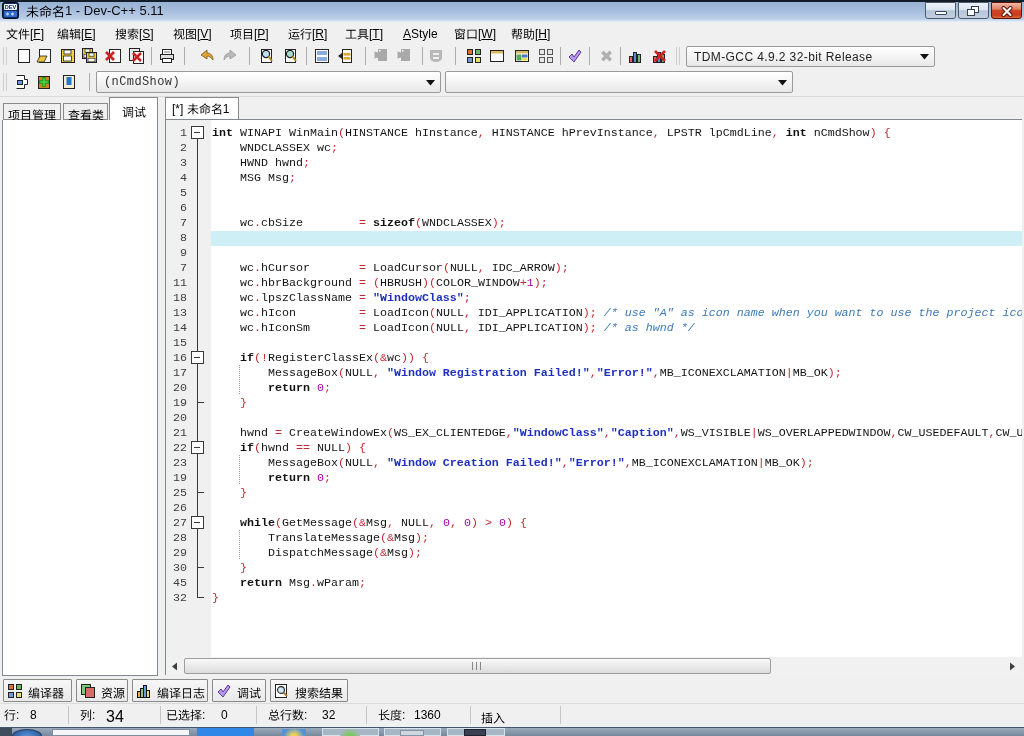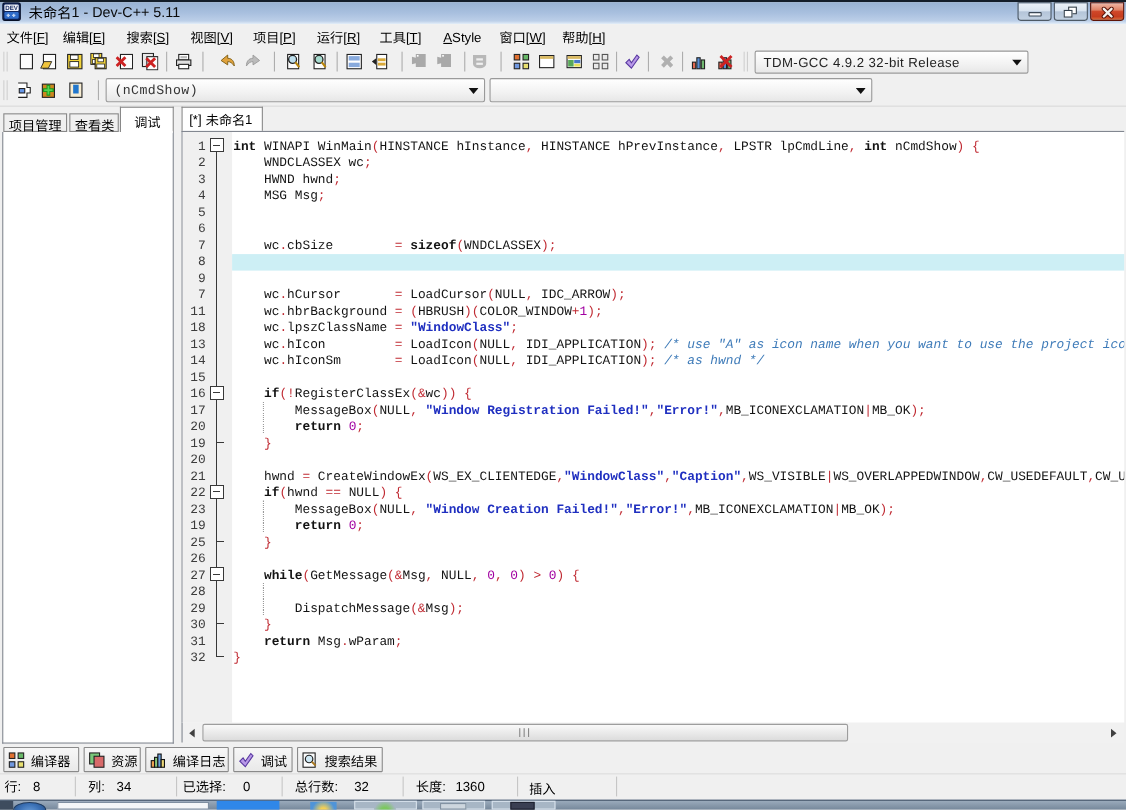--- a/index.html
+++ b/index.html
@@ -370,25 +370,26 @@
 <div class="ln" style="top:455px">23</div>
 <div class="cl" style="top:455px">        MessageBox<i class="s">(</i>NULL<i class="s">,</i> <i class="t">"Window Creation Failed!"</i><i class="s">,</i><i class="t">"Error!"</i><i class="s">,</i>MB_ICONEXCLAMATION<i class="s">|</i>MB_OK<i class="s">);</i></div>
 <div class="ln" style="top:470px">19</div>
 <div class="cl" style="top:470px">        <b>return</b> <i class="n">0</i><i class="s">;</i></div>
 <div class="ln" style="top:485px">25</div>
 <div class="cl" style="top:485px">    <i class="s">}</i></div>
 <div class="ln" style="top:500px">26</div>
 <div class="ln" style="top:515px">27</div>
 <div class="cl" style="top:515px">    <b>while</b><i class="s">(</i>GetMessage<i class="s">(&amp;</i>Msg<i class="s">,</i> NULL<i class="s">,</i> <i class="n">0</i><i class="s">,</i> <i class="n">0</i><i class="s">)</i> <i class="s">&gt;</i> <i class="n">0</i><i class="s">)</i> <i class="s">{</i></div>
 <div class="ln" style="top:530px">28</div>
+<div class="cl" style="top:530px">        TranslateMessage<i class="s">(&amp;</i>Msg<i class="s">);</i></div>
 <div class="ln" style="top:545px">29</div>
 <div class="cl" style="top:545px">        DispatchMessage<i class="s">(&amp;</i>Msg<i class="s">);</i></div>
 <div class="ln" style="top:560px">30</div>
 <div class="cl" style="top:560px">    <i class="s">}</i></div>
-<div class="ln" style="top:575px">31</div>
+<div class="ln" style="top:575px">45</div>
 <div class="cl" style="top:575px">    <b>return</b> Msg<i class="s">.</i>wParam<i class="s">;</i></div>
 <div class="ln" style="top:590px">32</div>
 <div class="cl" style="top:590px"><i class="s">}</i></div></div>
 </div>
 <svg class="abs" style="left:188px;top:0;width:22px;height:620px" viewBox="0 0 22 620">
     <g stroke="#383838" stroke-width="1" fill="none" shape-rendering="crispEdges">
       <line x1="9" y1="138" x2="9" y2="597"></line>
       <rect x="3" y="126" width="12" height="12" fill="#fff"></rect>
       <line x1="6" y1="132" x2="12" y2="132"></line>
       <rect x="3" y="351" width="12" height="12" fill="#fff"></rect>
@@ -480,21 +481,21 @@
       </svg></span>
   </div>
 <div class="abs" style="left:0;top:703px;width:1024px;height:24px;background:#f0f0f0;border-top:1px solid #dcdcdc;font-size:12px"></div>
 <span class="abs" style="left:4px;top:708px;font-size:12px"><svg width="12" height="12" viewBox="0 0 100 100" fill="#000" style="vertical-align:-2px;">
       <use href="#g884C" x="0"></use>
     </svg>:</span>
 <span class="abs" style="left:30px;top:708px;font-size:12px">8</span>
 <span class="abs" style="left:80px;top:708px;font-size:12px"><svg width="12" height="12" viewBox="0 0 100 100" fill="#000" style="vertical-align:-2px;">
       <use href="#g5217" x="0"></use>
     </svg>:</span>
-<span class="abs" style="left:106px;top:708px;font-size:12px">34</span>
+<span class="abs" style="left:106px;top:708px;font-size:16px">34</span>
 <span class="abs" style="left:166px;top:708px;font-size:12px"><svg width="36" height="12" viewBox="0 0 300 100" fill="#000" style="vertical-align:-2px;">
       <use href="#g5DF2" x="0"></use>
       <use href="#g9009" x="100"></use>
       <use href="#g62E9" x="200"></use>
     </svg>:</span>
 <span class="abs" style="left:221px;top:708px;font-size:12px">0</span>
 <span class="abs" style="left:268px;top:708px;font-size:12px"><svg width="36" height="12" viewBox="0 0 300 100" fill="#000" style="vertical-align:-2px;">
       <use href="#g603B" x="0"></use>
       <use href="#g884C" x="100"></use>
       <use href="#g6570" x="200"></use>

